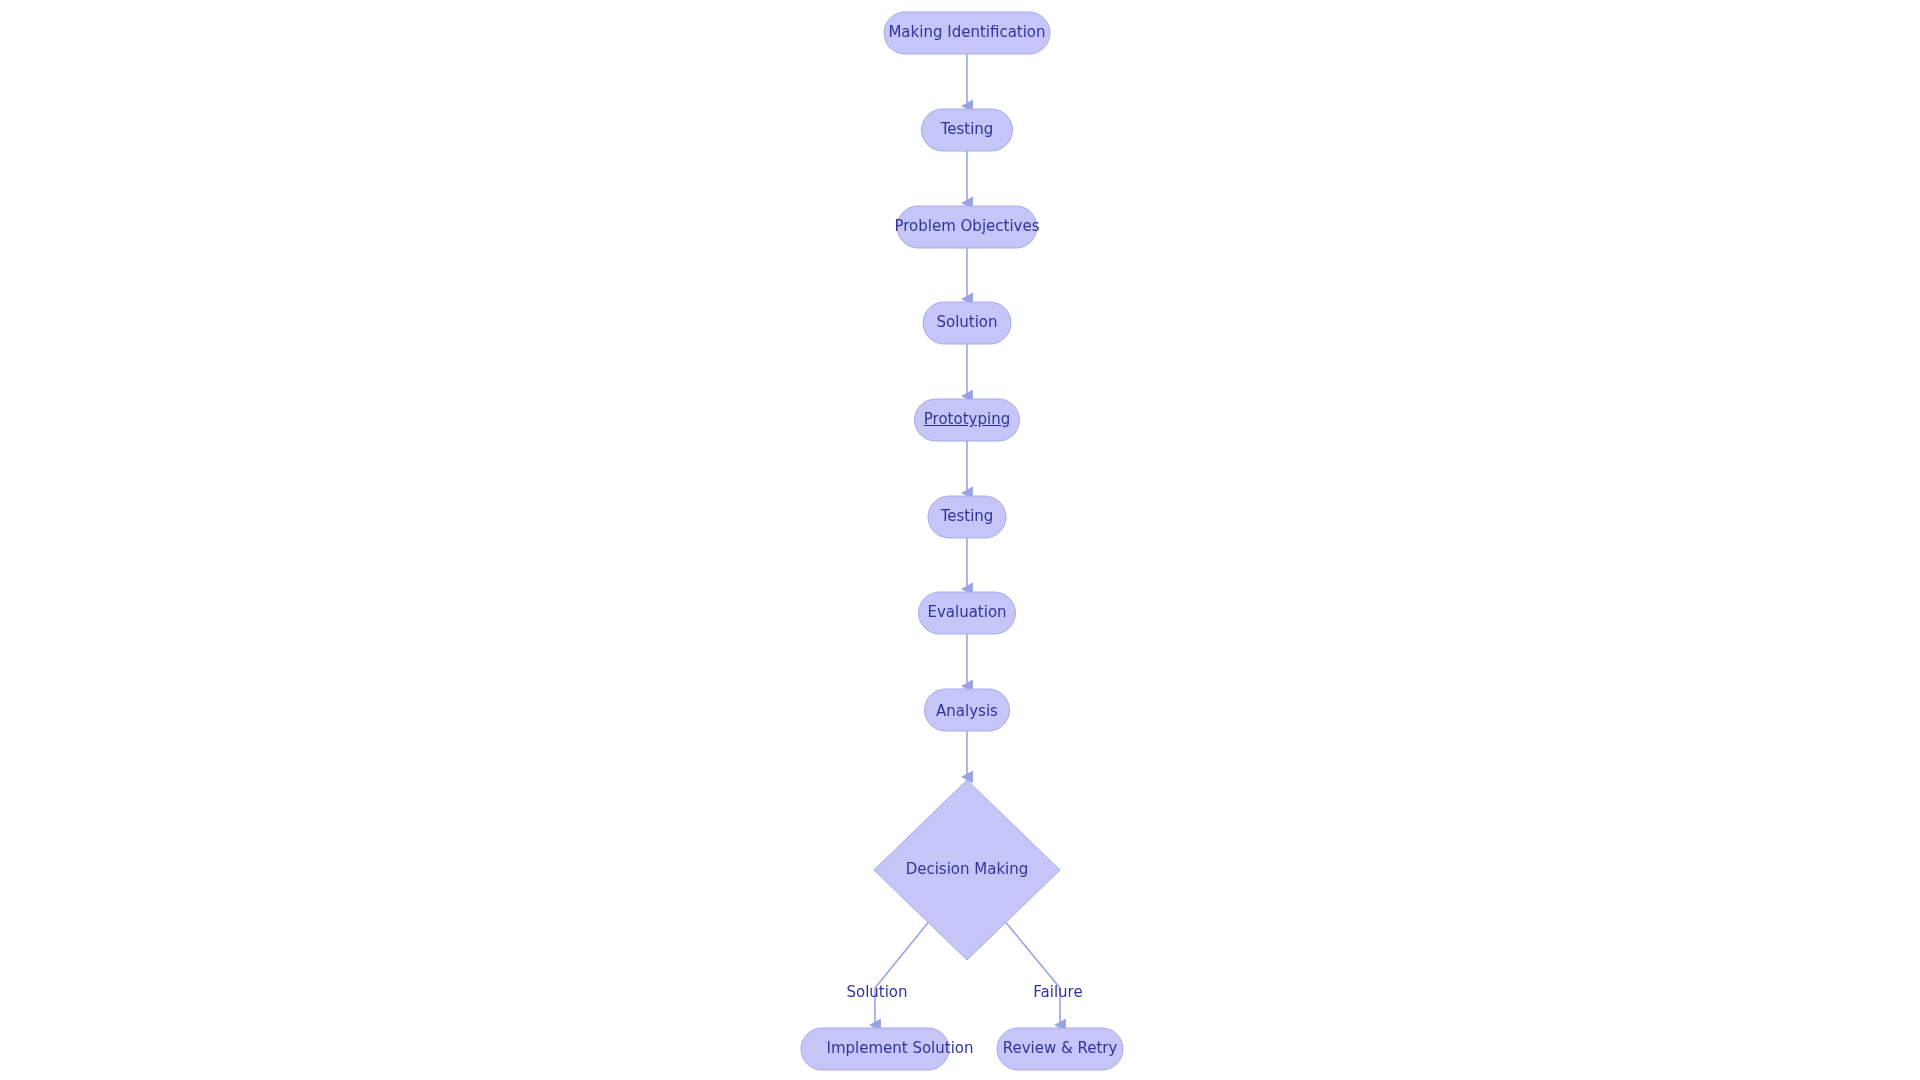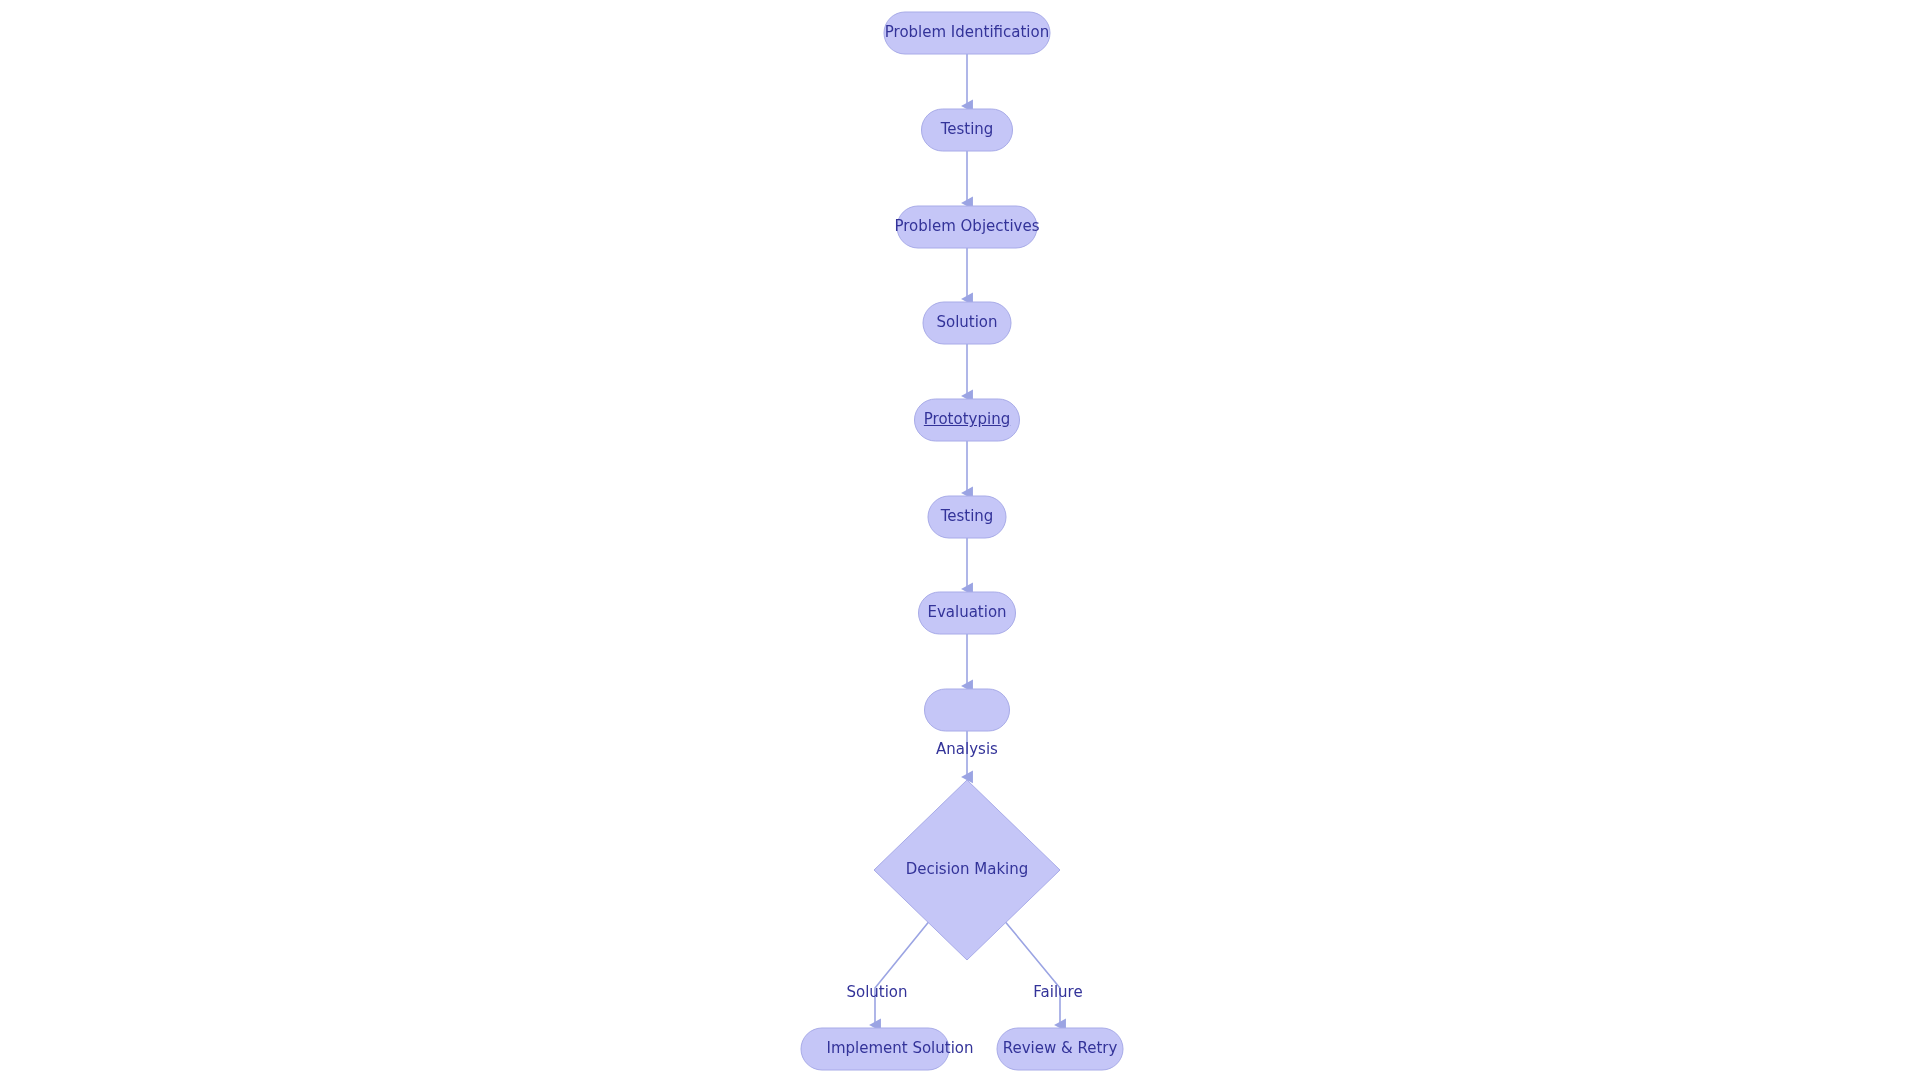--- a/index.html
+++ b/index.html
@@ -80,25 +80,25 @@
         <rect x="918.5" y="592" width="97" height="42" rx="21" ry="21" fill="#c5c6f7" stroke="#a8abe8" stroke-width="1"></rect>
         <rect x="924.5" y="689" width="85" height="42" rx="21" ry="21" fill="#c5c6f7" stroke="#a8abe8" stroke-width="1"></rect>
         <polygon points="967,780 1060,870 967,960 874,870" fill="#c5c6f7" stroke="#a8abe8" stroke-width="1"></polygon>
         <rect x="801" y="1028" width="148" height="42" rx="21" ry="21" fill="#c5c6f7" stroke="#a8abe8" stroke-width="1"></rect>
         <rect x="997" y="1028" width="126" height="42" rx="21" ry="21" fill="#c5c6f7" stroke="#a8abe8" stroke-width="1"></rect>
       </g>
   </svg>
   <div id="labels-layer">
       <div class="edge-label" style="left: 807px; top: 983px; width: 140px;">Solution</div>
       <div class="edge-label" style="left: 988px; top: 983px; width: 140px;">Failure</div>
-      <div class="node-label" style="left: 817px; top: 18px; width: 300px; height: 30px;">Problem Identification</div>
+      <div class="node-label" style="left: 817px; top: 18px; width: 300px; height: 30px;">Making Identification</div>
       <div class="node-label" style="left: 817px; top: 115px; width: 300px; height: 30px;">Testing</div>
       <div class="node-label" style="left: 817px; top: 212px; width: 300px; height: 30px;">Problem Objectives</div>
       <div class="node-label" style="left: 817px; top: 308px; width: 300px; height: 30px;">Solution</div>
       <div class="node-label" style="left: 817px; top: 405px; width: 300px; height: 30px; text-decoration: underline;">Prototyping</div>
       <div class="node-label" style="left: 817px; top: 502px; width: 300px; height: 30px;">Testing</div>
       <div class="node-label" style="left: 817px; top: 598px; width: 300px; height: 30px;">Evaluation</div>
-      <div class="node-label" style="left: 817px; top: 735px; width: 300px; height: 30px; text-align: right;">Analysis</div>
+      <div class="node-label" style="left: 817px; top: 697px; width: 300px; height: 30px; text-align: right;">Analysis</div>
       <div class="node-label" style="left: 817px; top: 855px; width: 300px; height: 30px;">Decision Making</div>
       <div class="node-label" style="left: 750px; top: 1034px; width: 300px; height: 30px;">Implement Solution</div>
       <div class="node-label" style="left: 910px; top: 1034px; width: 300px; height: 30px;">Review &amp; Retry</div>
     </div>
 </div>
 
 </body></html>

